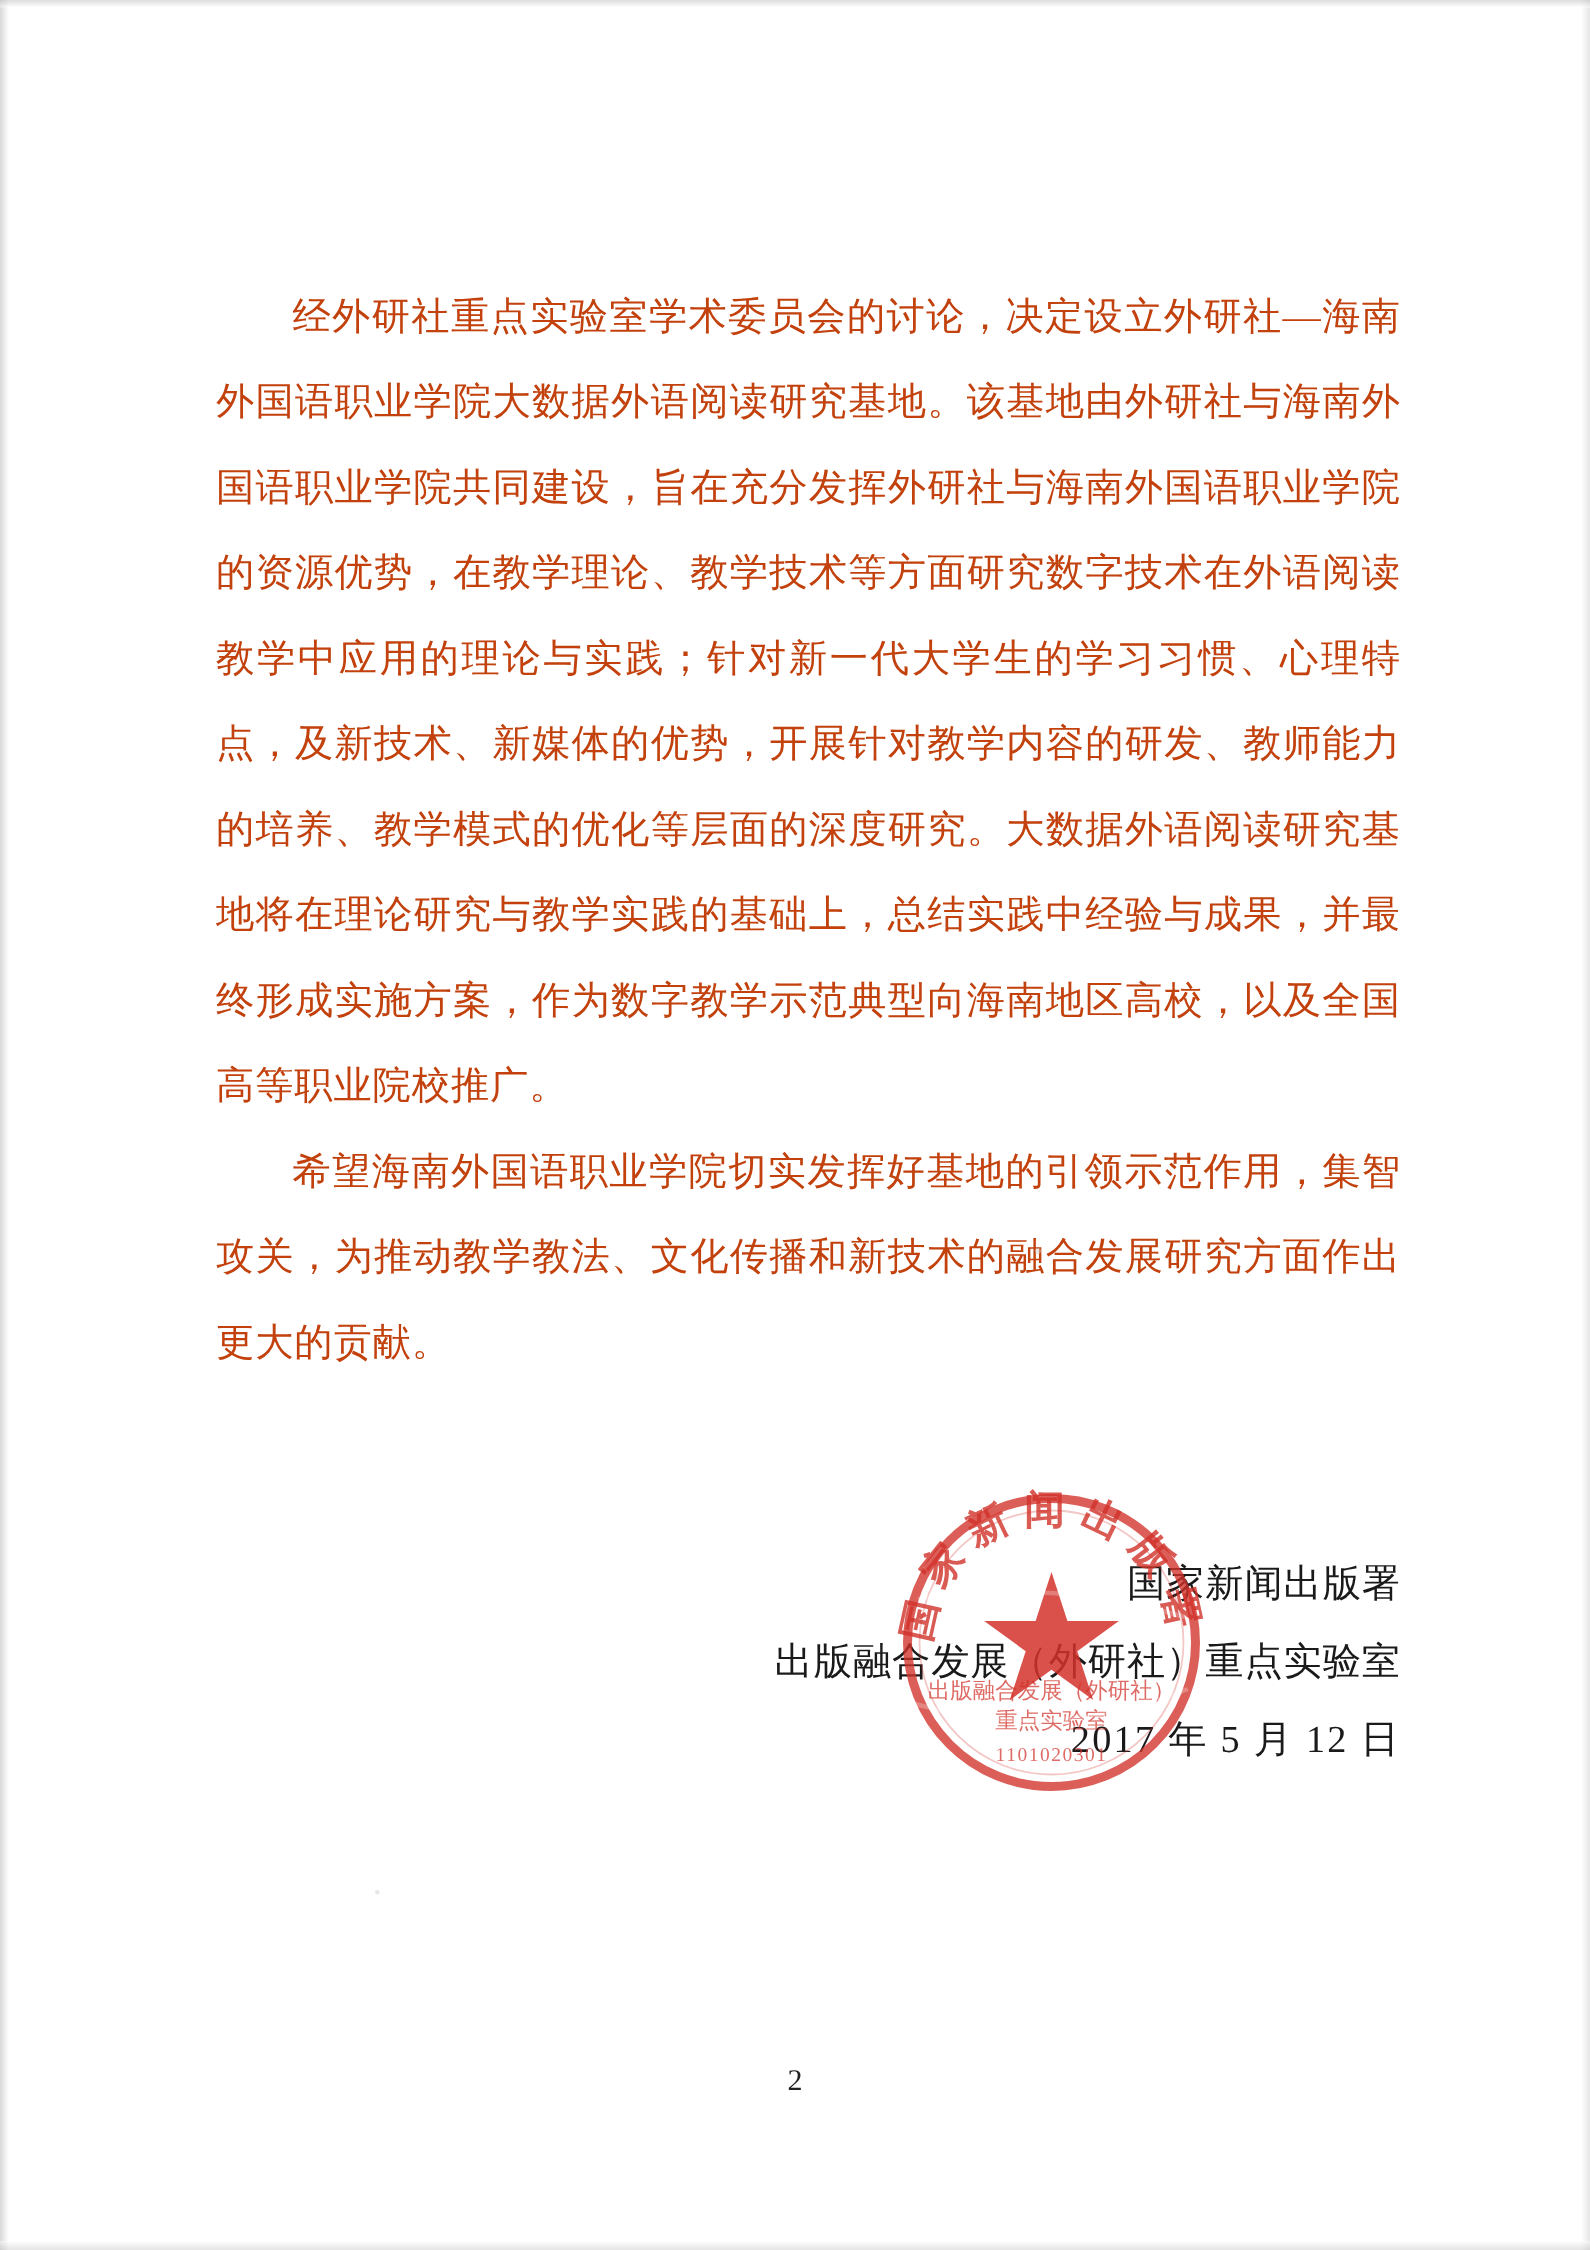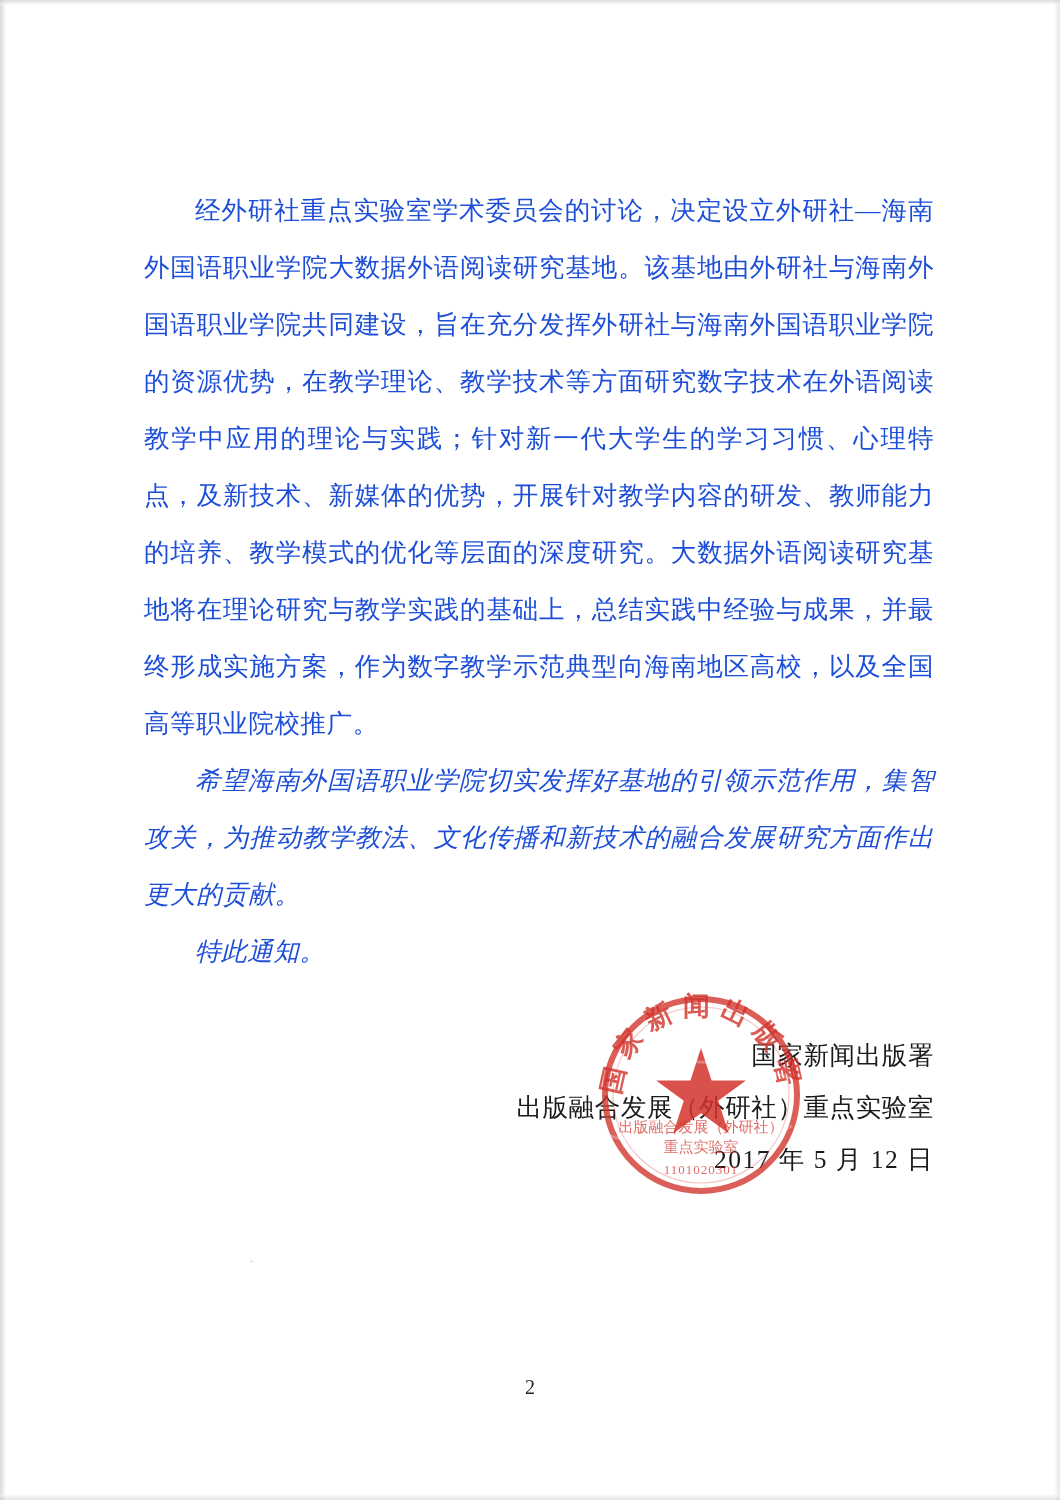--- a/index.html
+++ b/index.html
@@ -54,24 +54,24 @@
   }
 
   .para {
     font-size: 25.5px;
     line-height: 57px;
     letter-spacing: 0.6px;
     text-align: justify;
     text-justify: inter-ideograph;
     margin: 0 0 0 0;
     text-indent: 2em;
-    color: #1d4ed8;
+    color: #c2410c;
     font-family: "Liberation Serif", "DejaVu Serif", serif;
   }
-  .para + .para { margin-top: 0px; font-style: italic; }
+  .para + .para { margin-top: 0px; }
 
   .sign-block {
     position: absolute;
     right: 126px;
     top: 1030px;
     width: 560px;
     text-align: right;
     font-size: 25.5px;
     line-height: 52px;
     letter-spacing: 0.6px;
@@ -114,21 +114,20 @@
 
 <div class="page">
   <div class="page-edge-left"></div>
   <div class="page-edge-right"></div>
   <div class="page-edge-top"></div>
   <div class="page-edge-bottom"></div>
 
   <div class="body-area">
     <p class="para">经外研社重点实验室学术委员会的讨论，决定设立外研社—海南外国语职业学院大数据外语阅读研究基地。该基地由外研社与海南外国语职业学院共同建设，旨在充分发挥外研社与海南外国语职业学院的资源优势，在教学理论、教学技术等方面研究数字技术在外语阅读教学中应用的理论与实践；针对新一代大学生的学习习惯、心理特点，及新技术、新媒体的优势，开展针对教学内容的研发、教师能力的培养、教学模式的优化等层面的深度研究。大数据外语阅读研究基地将在理论研究与教学实践的基础上，总结实践中经验与成果，并最终形成实施方案，作为数字教学示范典型向海南地区高校，以及全国高等职业院校推广。</p>
     <p class="para">希望海南外国语职业学院切实发挥好基地的引领示范作用，集智攻关，为推动教学教法、文化传播和新技术的融合发展研究方面作出更大的贡献。</p>
-    <p class="para">特此通知。</p>
   </div>
 
   <div class="sign-block">
     <span class="sign-line">国家新闻出版署</span>
     <span class="sign-line">出版融合发展（外研社）重点实验室</span>
     <span class="sign-line sign-date">2017 年 5 月 12 日</span>
   </div>
 
   <div class="seal">
     <svg width="218" height="218" viewBox="0 0 218 218" xmlns="http://www.w3.org/2000/svg">

